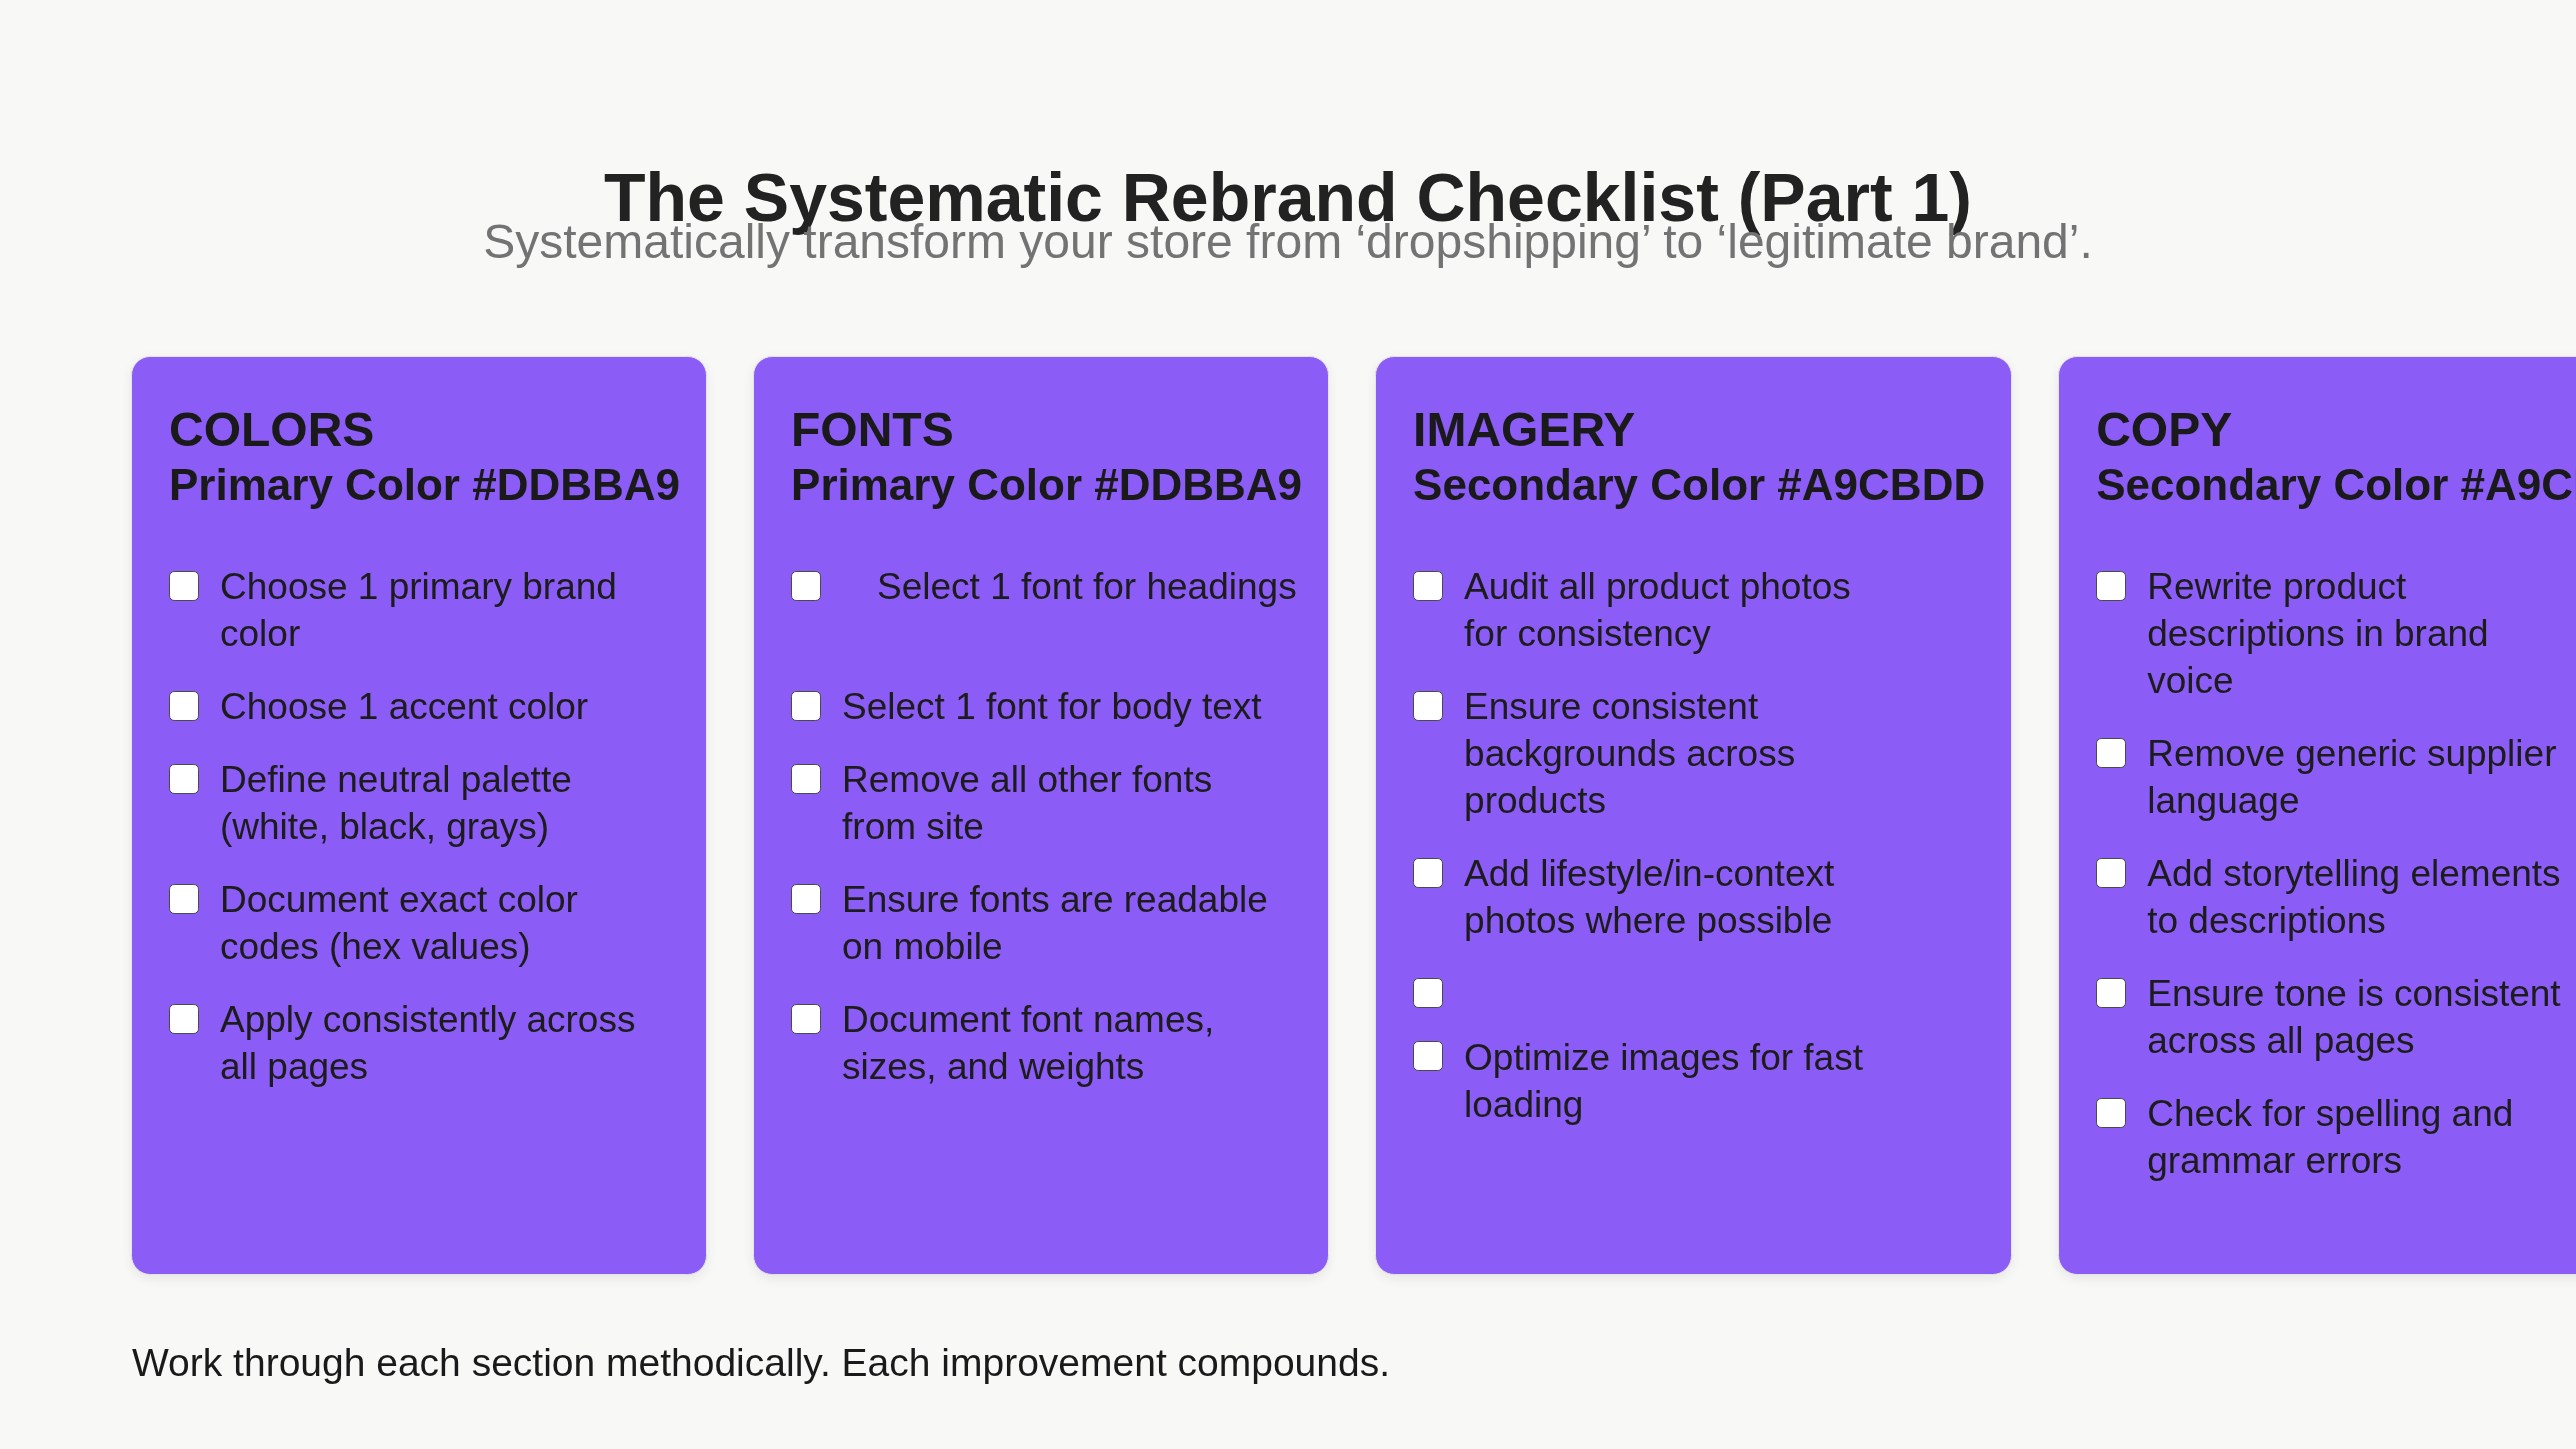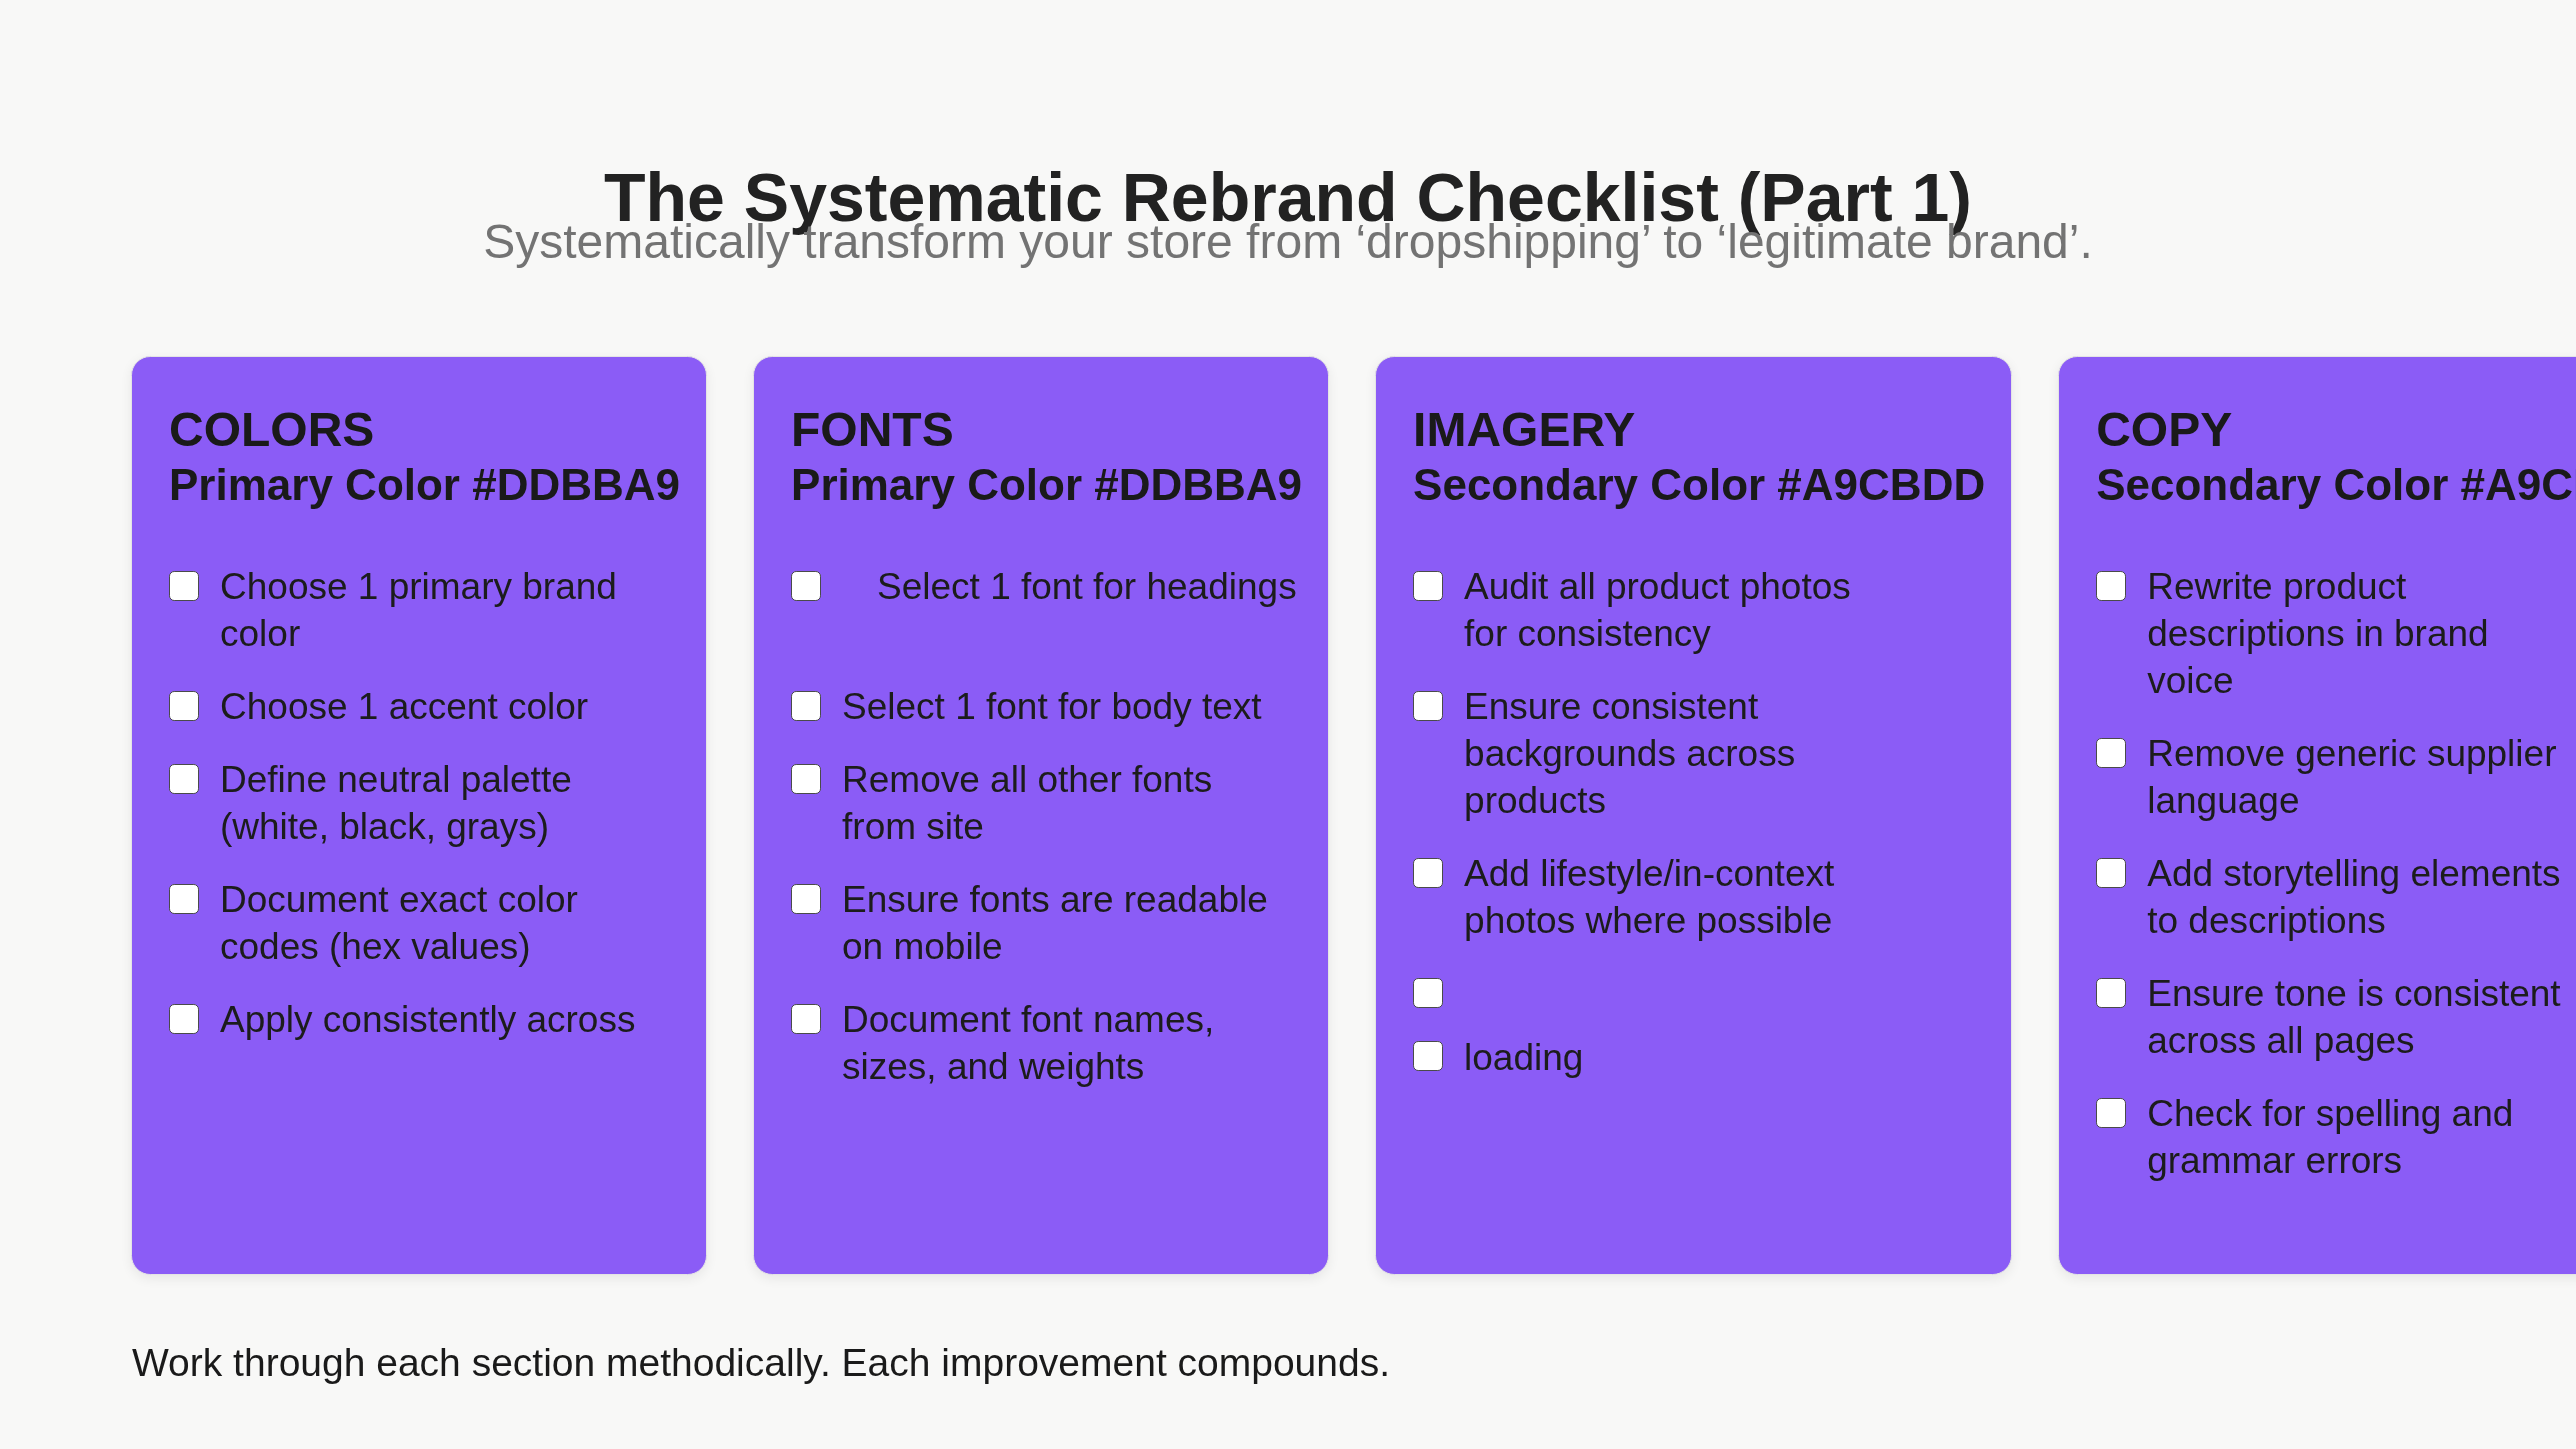--- a/index.html
+++ b/index.html
@@ -156,20 +156,21 @@
         <span class="checkbox"></span>
         <span class="item-text">
           <span class="line">Document exact color</span>
           <span class="line">codes (hex values)</span>
         </span>
       </li>
       <li class="item">
         <span class="checkbox"></span>
         <span class="item-text">
           <span class="line">Apply consistently across</span>
+          <span class="line">all pages</span>
         </span>
       </li>
     </ul>
   </section>
 
   <section class="card">
     <div class="card-heading">FONTS</div>
     <div class="card-sub">Primary Color #DDBBA9</div>
     <ul class="items">
       <li class="item tall">
@@ -233,20 +234,21 @@
           <span class="line">Add lifestyle/in-context</span>
           <span class="line">photos where possible</span>
         </span>
       </li>
       <li class="item">
         <span class="checkbox"></span>
       </li>
       <li class="item">
         <span class="checkbox"></span>
         <span class="item-text">
+          <span class="line">Optimize images for fast</span>
           <span class="line">loading</span>
         </span>
       </li>
     </ul>
   </section>
 
   <section class="card">
     <div class="card-heading">COPY</div>
     <div class="card-sub">Secondary Color #A9CBDD</div>
     <ul class="items">

